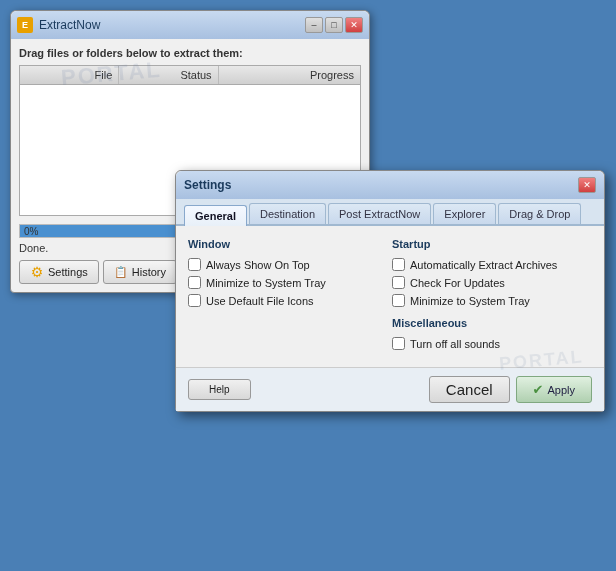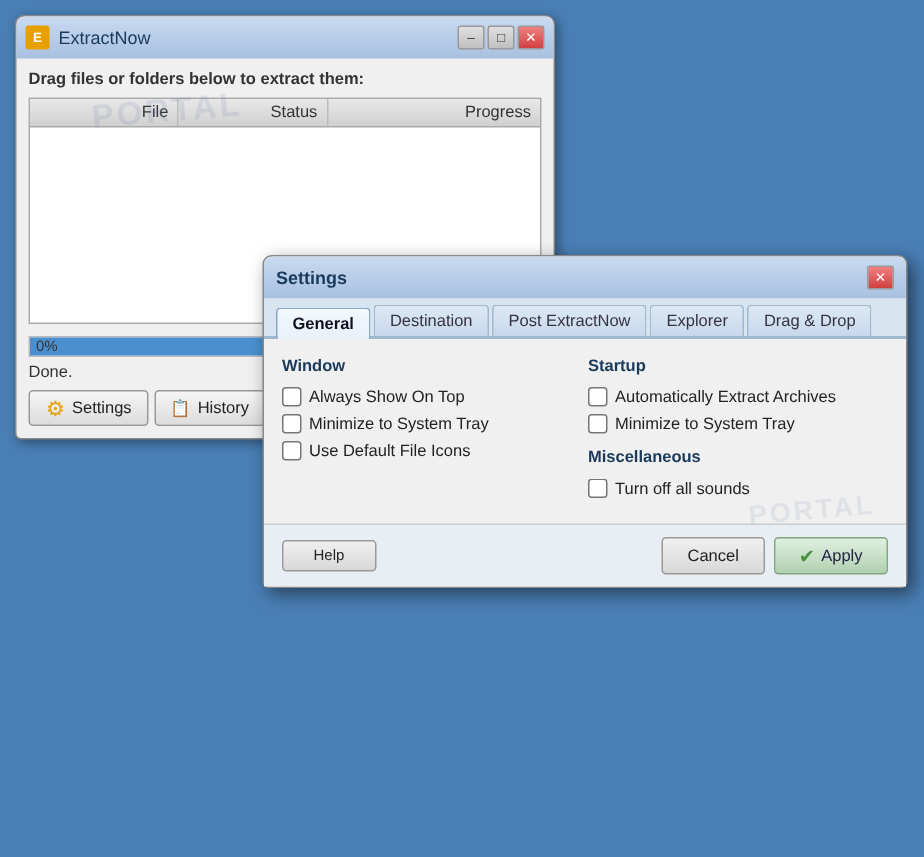--- a/index.html
+++ b/index.html
@@ -272,21 +272,21 @@
     }
     .footer-right {
       display: flex;
       gap: 6px;
     }
     .cancel-btn {
       padding: 4px 16px;
       background: linear-gradient(to bottom, #f0f0f0, #d8d8d8);
       border: 1px solid #999;
       border-radius: 3px;
-      font-size: 11px;
+      font-size: 15px;
       cursor: pointer;
       color: #222;
     }
     .apply-btn {
       padding: 4px 16px;
       background: linear-gradient(to bottom, #e0f0e0, #b0d0b0);
       border: 1px solid #80a880;
       border-radius: 3px;
       font-size: 11px;
       cursor: pointer;
@@ -415,20 +415,24 @@
       </div>
     </div>
 
     <div class="settings-section">
       <div class="section-label">Startup</div>
       <div class="checkbox-row">
         <input type="checkbox" id="auto-extract" style="">
         <label for="auto-extract">Automatically Extract Archives</label>
       </div>
       <div class="checkbox-row">
+        <input type="checkbox" id="check-updates" style="">
+        <label for="check-updates">Check For Updates</label>
+      </div>
+      <div class="checkbox-row">
         <input type="checkbox" id="min-tray-startup" style="">
         <label for="min-tray-startup">Minimize to System Tray</label>
       </div>
 
       <div class="misc-section">
         <div class="section-label">Miscellaneous</div>
         <div class="checkbox-row">
           <input type="checkbox" id="turn-off-sounds" style="">
           <label for="turn-off-sounds">Turn off all sounds</label>
         </div>

